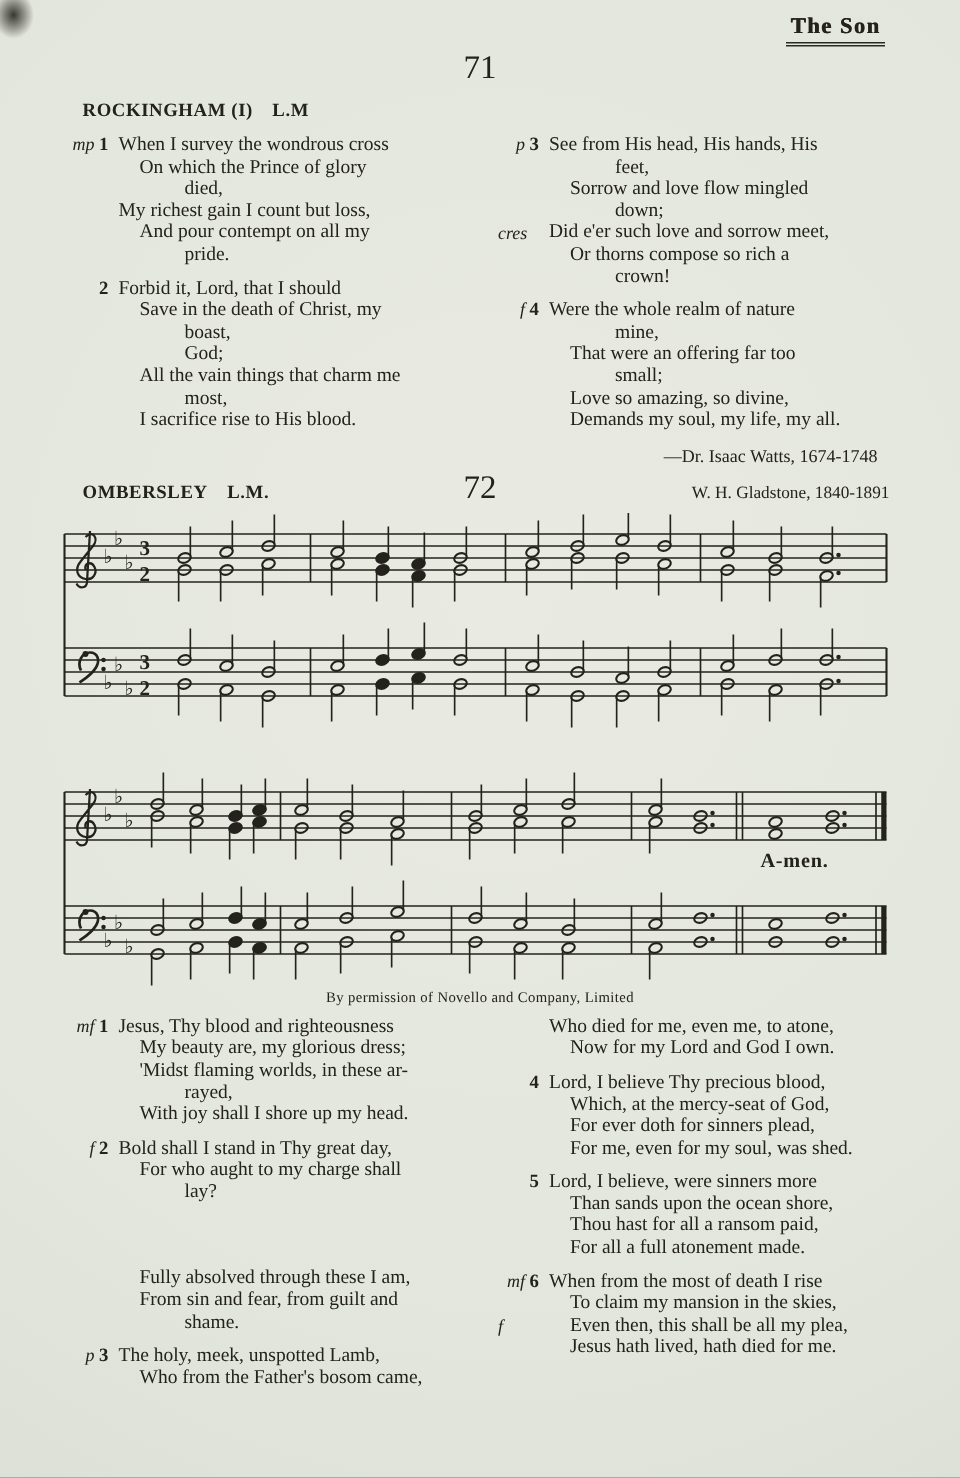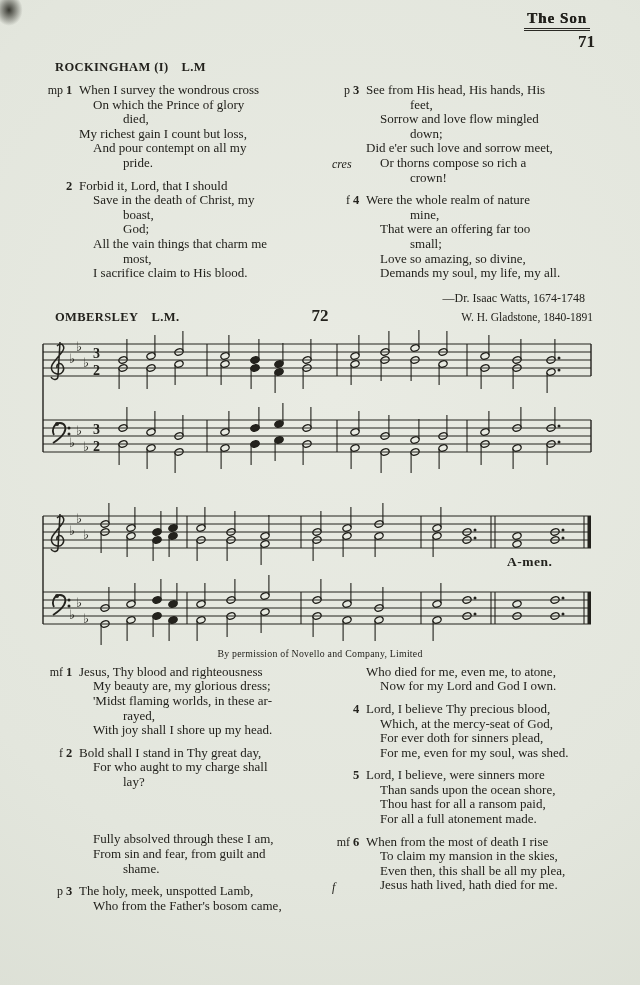--- a/index.html
+++ b/index.html
@@ -18,34 +18,34 @@
     content:"";position:absolute;top:-12px;left:-10px;width:38px;height:44px;
     background:radial-gradient(closest-side, rgba(25,25,18,.85), rgba(25,25,18,0) 72%);
     pointer-events:none;
   }
   .running-head{
     position:absolute;top:10px;right:50px;
     font-weight:700;font-size:15px;letter-spacing:1px;
     border-bottom:3px double #2a2924;padding:0 3px 1px;
     text-shadow:.4px 0 currentColor;
   }
-  .hymn-number{text-align:right;font-weight:700;font-size:17px;}
+  .hymn-number{text-align:center;font-weight:400;font-size:22px;}
   .n71{margin-top:32px;}
   .tune-line{font-weight:700;font-size:12.5px;letter-spacing:.4px;}
   .tl71{margin-top:8px;padding-left:10px;}
   .meter{margin-left:13px;}
   .vcols{display:flex;gap:24px;margin-top:8px;font-size:13px;line-height:14.6px;}
   .vcol{flex:1;min-width:0;}
   .verse{position:relative;padding-left:34px;margin:0 0 8px 0;}
   .h72v .verse{margin-bottom:8px;}
   .h72v{line-height:14.6px;margin-top:6px;}
-  .dyn{position:absolute;left:0;top:0;width:18px;text-align:right;font-size:12px;}
+  .dyn{position:absolute;left:0;top:0;width:18px;text-align:right;font-style:italic;font-size:12px;}
   .num{position:absolute;left:21px;top:0;width:12px;font-weight:700;font-size:12.5px;}
   .ln{position:relative;}
-  .ldyn{position:absolute;left:-34px;top:16px;width:30px;text-align:left;font-style:italic;font-size:12px;}
+  .ldyn{position:absolute;left:-34px;top:1px;width:30px;text-align:left;font-style:italic;font-size:12px;}
   .attr1{margin-top:2px;text-align:right;padding-right:10px;font-size:12px;}
   .h72-head{margin-top:0;display:grid;grid-template-columns:1fr auto 1fr;align-items:baseline;}
   .h72-head .tune-line{padding-left:10px;}
   .composer{text-align:right;font-size:11.5px;padding-right:2px;}
   #music{display:block;margin-left:-6px;margin-top:4px;}
   .flat{font:13px "DejaVu Sans",sans-serif;fill:#23221d;}
   .tsig{font:700 14px "Liberation Serif",serif;fill:#23221d;}
   .amen{font:700 13.5px "Liberation Serif",serif;fill:#23221d;letter-spacing:.5px;}
   .permission{text-align:center;font-size:9.8px;letter-spacing:.25px;}
   .attr2{text-align:center;font-size:11.3px;margin-top:6px;white-space:pre-wrap;}
@@ -76,21 +76,21 @@
           <div class="ln" style="padding-left: 44px;"><span>pride.</span></div>
         </div>
         <div class="verse">
           <span class="num">2</span>
           <div class="ln" style="padding-left: 0px;"><span>Forbid it, Lord, that I should</span></div>
           <div class="ln" style="padding-left: 14px;"><span>Save in the death of Christ, my</span></div>
           <div class="ln" style="padding-left: 44px;"><span>boast,</span></div>
           <div class="ln" style="padding-left: 44px;"><span>God;</span></div>
           <div class="ln" style="padding-left: 14px;"><span>All the vain things that charm me</span></div>
           <div class="ln" style="padding-left: 44px;"><span>most,</span></div>
-          <div class="ln" style="padding-left: 14px;"><span>I sacrifice claim to His blood.</span></div>
+          <div class="ln" style="padding-left: 14px;"><span>I sacrifice rise to His blood.</span></div>
         </div>
       </div>
     <div class="vcol">
         <div class="verse">
           <span class="dyn">p</span>
           <span class="num">3</span>
           <div class="ln" style="padding-left: 0px;"><span>See from His head, His hands, His</span></div>
           <div class="ln" style="padding-left: 44px;"><span>feet,</span></div>
           <div class="ln" style="padding-left: 14px;"><span>Sorrow and love flow mingled</span></div>
           <div class="ln" style="padding-left: 44px;"><span>down;</span></div>

